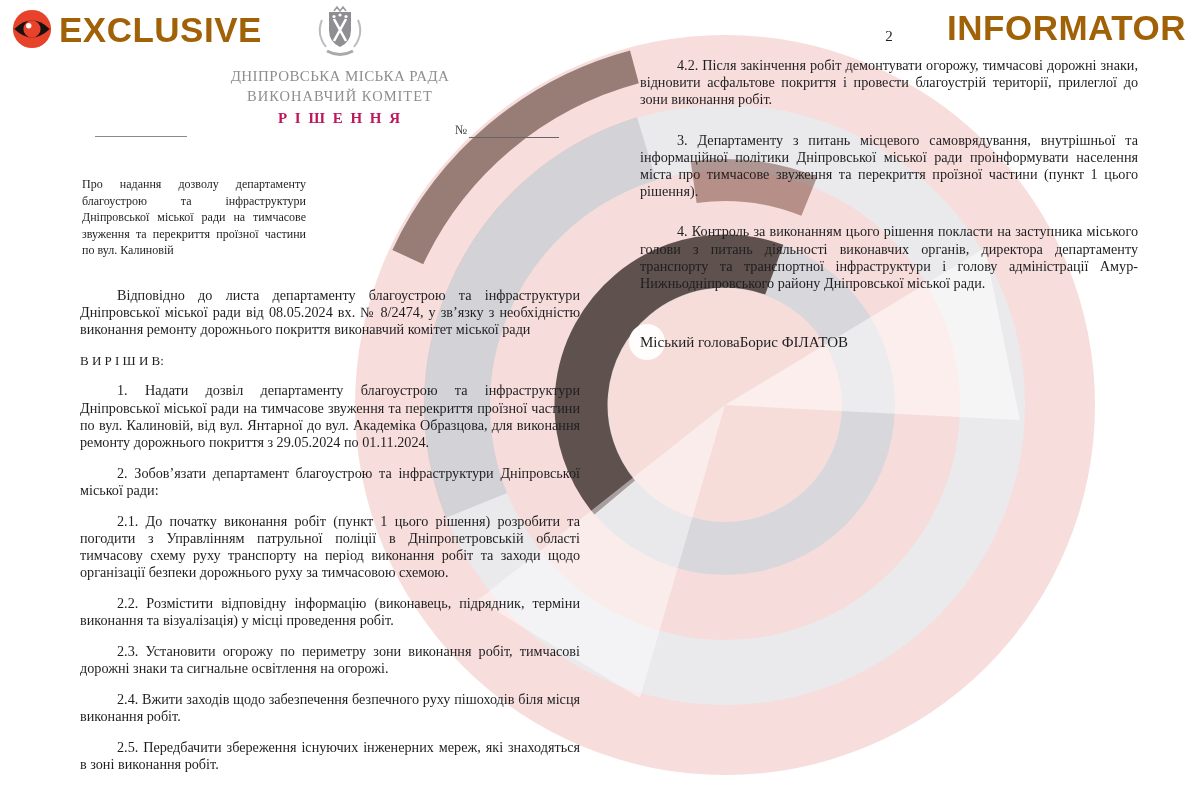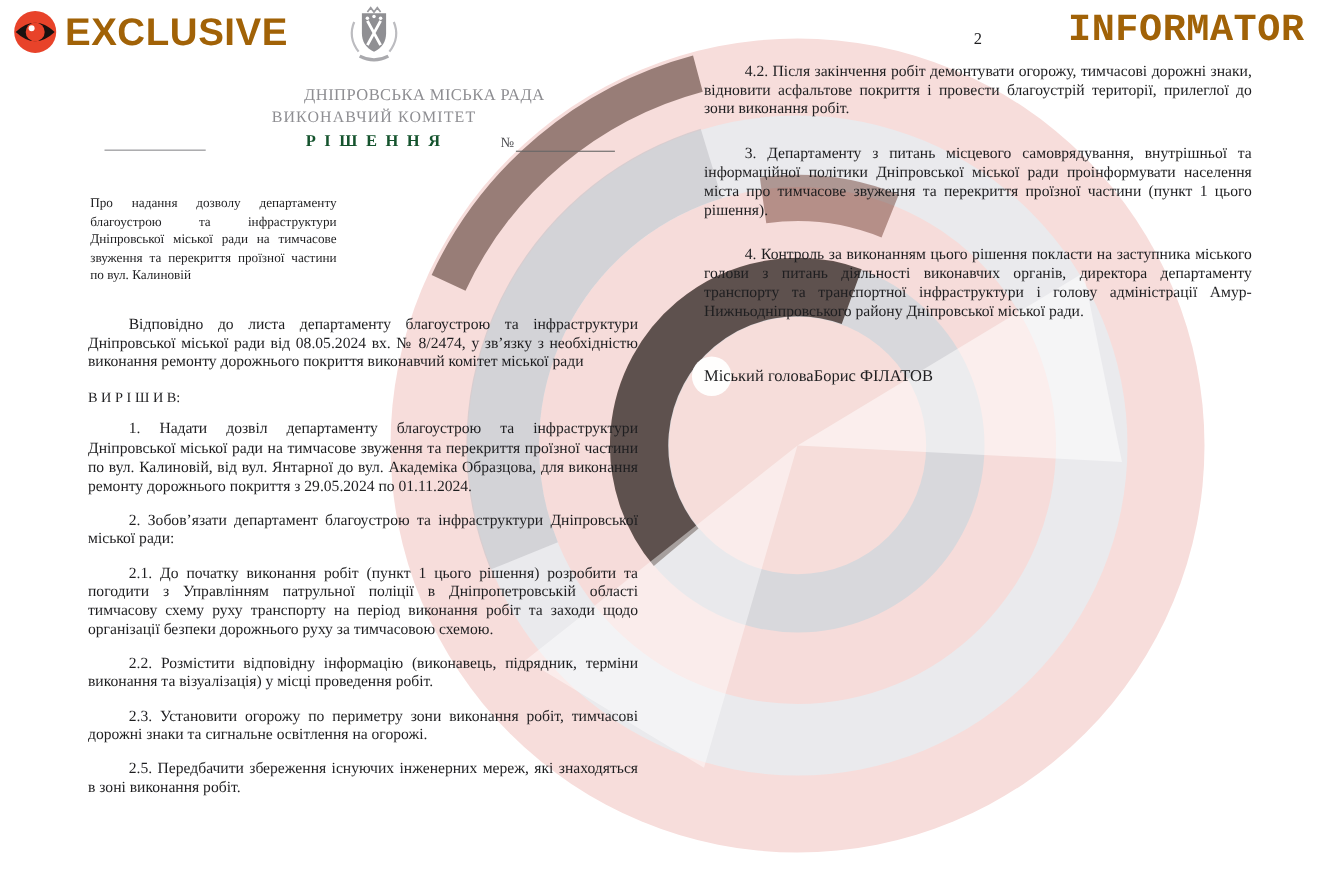--- a/index.html
+++ b/index.html
@@ -11,26 +11,26 @@
   }
   
   .wm-svg{position:absolute;left:0;top:0;z-index:1;pointer-events:none;}
   
   .layer{position:absolute;z-index:2;}
   
   .brand{position:absolute;z-index:3;display:flex;align-items:center;gap:7px;
     font-family:"Liberation Sans", sans-serif;font-weight:800;
     color:#a16207;letter-spacing:.5px;line-height:1;}
   .brand-left{left:12px;top:9px;font-size:35px;}
-  .brand-right{right:14px;top:10px;font-size:35px;font-family:Liberation Mono, monospace;}
+  .brand-right{right:14px;top:10px;font-size:35px;}
   
   .doc-header{left:185px;top:4px;width:310px;text-align:center;color:#8e8e92;}
-  .doc-header .org{font-size:15px;letter-spacing:.4px;margin-top:16px;text-align:right;}
+  .doc-header .org{font-size:15px;letter-spacing:.4px;margin-top:6px;}
   .doc-header .committee{font-size:14.5px;letter-spacing:1px;margin-top:3px;}
-  .doc-header .doctype{font-size:15px;font-weight:bold;letter-spacing:2px;margin-top:5px;color:#14532d;}
+  .doc-header .doctype{font-size:15px;font-weight:bold;letter-spacing:2px;margin-top:5px;color:#be185d;}
   
   .date-line{left:95px;top:136px;width:92px;height:0;border-bottom:1.5px solid #8a8a8e;}
   .number-row{left:455px;top:122px;display:flex;align-items:flex-end;font-size:13px;color:#4a4a4e;}
   .number-row .nline{display:inline-block;width:90px;border-bottom:1px solid #666;margin-left:2px;height:14px;}
   .page-number{left:640px;top:28px;width:498px;text-align:center;font-size:15px;}
   
   .subject{left:82px;top:176px;width:224px;font-size:12px;line-height:16.6px;text-align:justify;}
   
   .col{width:500px;font-size:14.2px;line-height:17.2px;}
   .col p{margin:0 0 13.5px;text-indent:37px;text-align:justify;}
@@ -105,20 +105,21 @@
 <div class="layer subject">Про надання дозволу департаменту благоустрою та інфраструктури Дніпровської міської ради на тимчасове звуження та перекриття проїзної частини по вул. Калиновій</div>
 
 <div class="layer col col-left">
   <p>Відповідно до листа департаменту благоустрою та інфраструктури Дніпровської міської ради від 08.05.2024 вх. № 8/2474, у зв’язку з необхідністю виконання ремонту дорожнього покриття виконавчий комітет міської ради</p>
   <p class="resolved">В И Р І Ш И В:</p>
   <p>1. Надати дозвіл департаменту благоустрою та інфраструктури Дніпровської міської ради на тимчасове звуження та перекриття проїзної частини по вул. Калиновій, від вул. Янтарної до вул. Академіка Образцова, для виконання ремонту дорожнього покриття з 29.05.2024 по 01.11.2024.</p>
   <p>2. Зобов’язати департамент благоустрою та інфраструктури Дніпровської міської ради:</p>
   <p>2.1. До початку виконання робіт (пункт 1 цього рішення) розробити та погодити з Управлінням патрульної поліції в Дніпропетровській області тимчасову схему руху транспорту на період виконання робіт та заходи щодо організації безпеки дорожнього руху за тимчасовою схемою.</p>
   <p>2.2. Розмістити відповідну інформацію (виконавець, підрядник, терміни виконання та візуалізація) у місці проведення робіт.</p>
   <p>2.3. Установити огорожу по периметру зони виконання робіт, тимчасові дорожні знаки та сигнальне освітлення на огорожі.</p>
+  <p>2.4. Вжити заходів щодо забезпечення безпечного руху пішоходів біля місця виконання робіт.</p>
   <p>2.5. Передбачити збереження існуючих інженерних мереж, які знаходяться в зоні виконання робіт.</p>
 </div>
 
 <div class="layer col col-right">
   <p>4.2. Після закінчення робіт демонтувати огорожу, тимчасові дорожні знаки, відновити асфальтове покриття і провести благоустрій території, прилеглої до зони виконання робіт.</p>
   <p>3. Департаменту з питань місцевого самоврядування, внутрішньої та інформаційної політики Дніпровської міської ради проінформувати населення міста про тимчасове звуження та перекриття проїзної частини (пункт 1 цього рішення).</p>
   <p>4. Контроль за виконанням цього рішення покласти на заступника міського голови з питань діяльності виконавчих органів, директора департаменту транспорту та транспортної інфраструктури і голову адміністрації Амур-Нижньодніпровського району Дніпровської міської ради.</p>
   <div class="signature">
     <span>Міський голова</span>
     <span>Борис ФІЛАТОВ</span>

